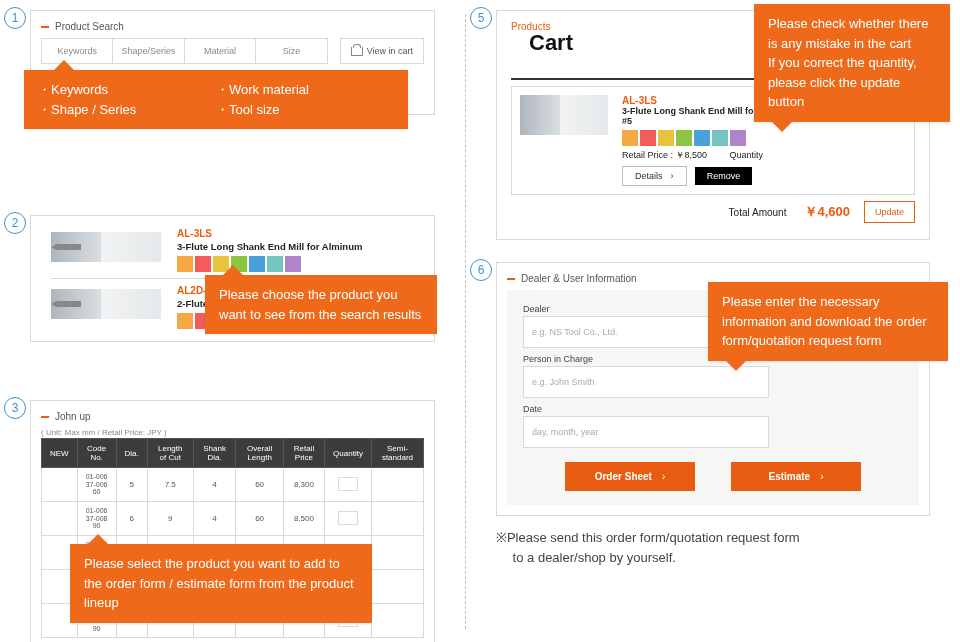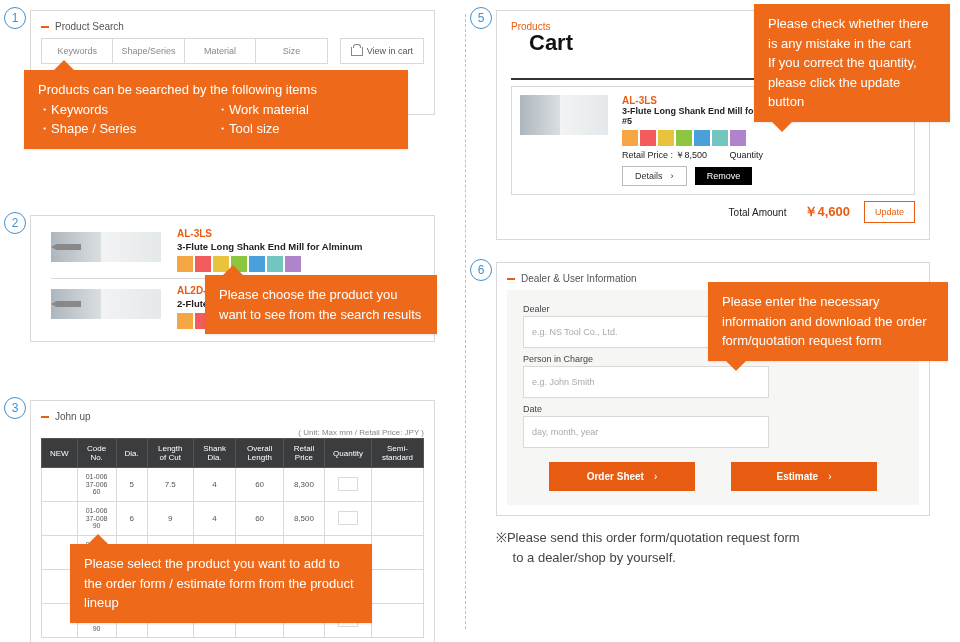--- a/index.html
+++ b/index.html
@@ -51,21 +51,21 @@
 .prod .thumb{width:110px;height:30px;background:linear-gradient(90deg,#aeb6bd 0%,#d9dee1 45%,#f1f3f4 46%,#e5e8ea 100%);position:relative;flex-shrink:0;margin-top:4px}
 .prod .thumb::after{content:"";position:absolute;left:0;top:12px;width:30px;height:6px;background:#888;clip-path:polygon(0 50%,18% 0,100% 0,100% 100%,18% 100%)}
 .prod .info{padding-left:16px}
 .prod .code{color:var(--orange);font-weight:700;font-size:10px}
 .prod .name{font-weight:700;font-size:9.5px;color:#222;margin-top:2px}
 .badges{display:flex;gap:2px;margin-top:4px}
 .badges span{width:16px;height:16px;display:inline-block}
 .b1{background:#f4a742}.b2{background:#f25c5c}.b3{background:#e9c23e}.b4{background:#8cc63f}.b5{background:#4aa0d8}.b6{background:#73c6c0}.b7{background:#b084cc}
 
 
-.table-note{text-align:right;font-size:8px;color:#888;margin-bottom:1px}
+.table-note{font-size:8px;color:#888;margin-bottom:1px}
 .tbl{width:100%;border-collapse:collapse;font-size:8px}
 .tbl th{background:var(--darkhead);color:#fff;font-weight:500;padding:5px 8px;border:1px solid #555}
 .tbl td{border:1px solid var(--border);padding:5px 2px;text-align:center;color:#555}
 .tbl td.code{font-size:7px;line-height:1.1}
 .qtybox{width:18px;height:12px;border:1px solid var(--border);display:inline-block;background:#fff}
 
 
 .cart-row{display:flex;border:1px solid var(--border);padding:8px}
 .cart-row .thumb{width:88px;height:40px;background:linear-gradient(90deg,#aeb6bd 0%,#d9dee1 45%,#f1f3f4 46%,#e5e8ea 100%)}
 .cart-row .inf{padding-left:14px;flex:1}
@@ -79,21 +79,21 @@
 .totalrow{display:flex;justify-content:flex-end;align-items:center;padding:6px 0;font-size:10px}
 .totalrow .amt{color:var(--orange);font-weight:700;margin:0 14px 0 18px;font-size:13px}
 .updatebtn{border:1px solid var(--orange);color:var(--orange);padding:5px 10px;font-size:9px;background:#fff}
 
 
 .form-wrap{background:#f6f6f5;padding:14px 16px;margin-top:2px}
 .flabel{font-size:9px;color:#444;margin:6px 0 2px}
 .flabel:first-child{margin-top:0}
 .finput{background:#fff;border:1px solid var(--border);padding:10px 8px;font-size:9px;color:#aaa;width:60%}
 .actionrow{display:flex;justify-content:center;gap:36px;margin-top:14px}
-.bigbtn{background:var(--orange);color:#fff;font-size:10px;padding:9px 8px;width:130px;display:flex;justify-content:center;align-items:center;font-weight:700}
+.bigbtn{background:var(--orange);color:#fff;font-size:10px;padding:9px 0;width:130px;display:flex;justify-content:center;align-items:center;font-weight:700}
 .bigbtn::after{content:"›";margin-left:10px;font-weight:400}
 
 .footnote{font-size:13px;color:#444;margin-top:12px;line-height:1.55}
 </style>
 </head>
 <body>
 
 <div class="page">
 
   <div class="col left">
@@ -110,21 +110,20 @@
             <div>Size</div>
           </div>
           <div class="view-cart">
             <span class="cart-ico"></span>
             <span>View in cart</span>
           </div>
         </div>
         <div style="height:40px"></div>
       </div>
       <div class="callout br-tl" style="top:60px;left:-6px;width:356px">
-        <div>Products can be searched by the following items</div>
         <div class="sub">
           <div class="subcol">
             <div>・Keywords</div>
             <div>・Shape / Series</div>
           </div>
           <div class="subcol">
             <div>・Work material</div>
             <div>・Tool size</div>
           </div>
         </div>

